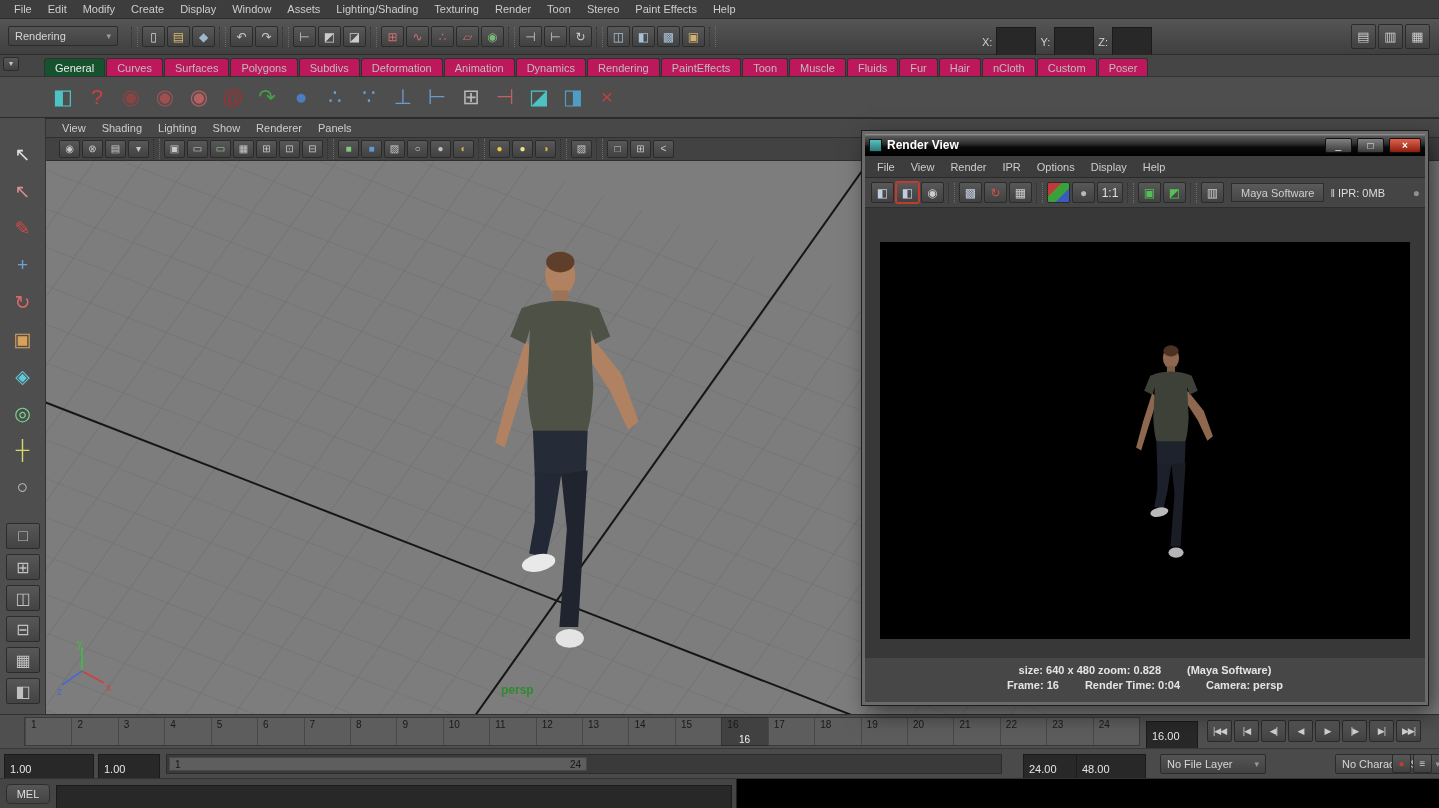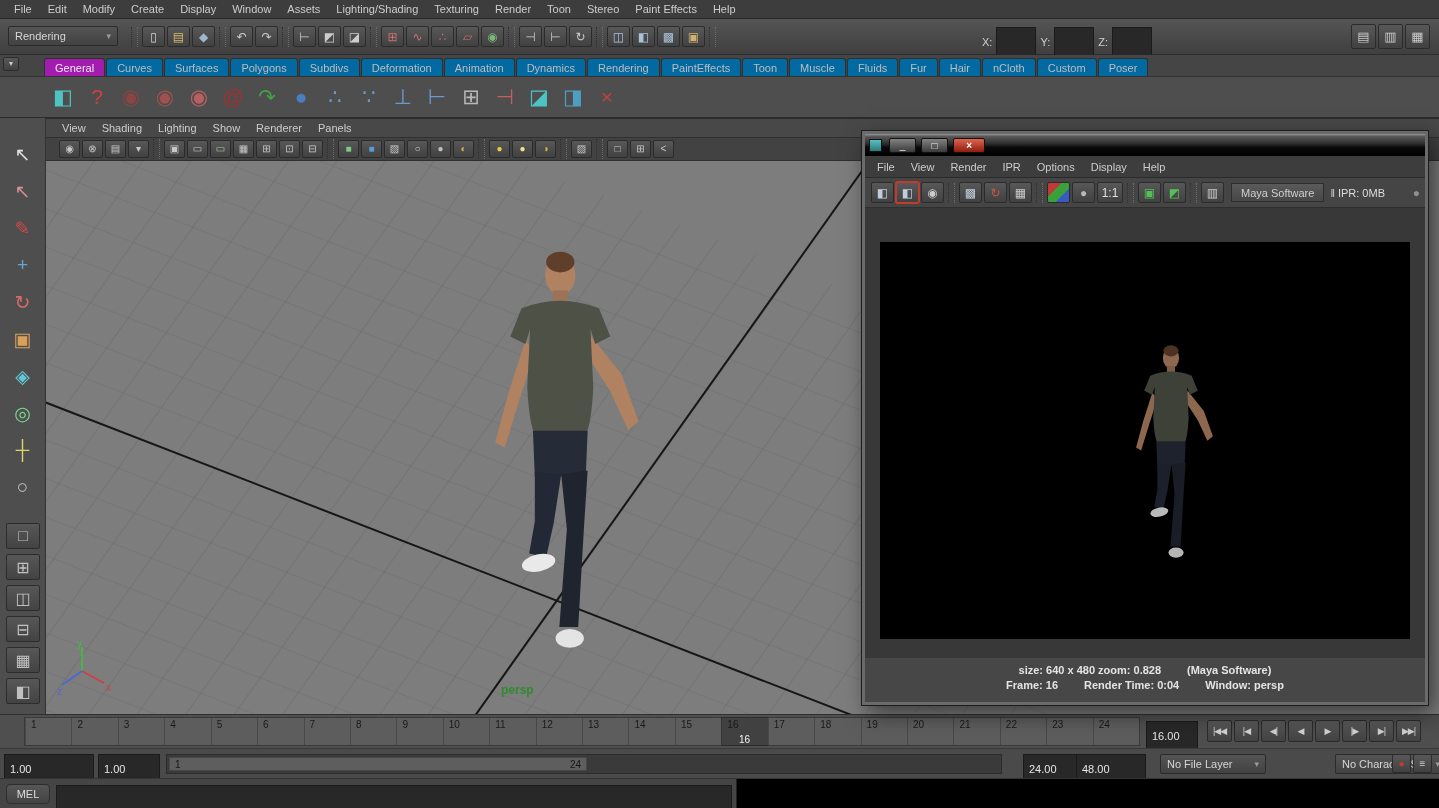--- a/index.html
+++ b/index.html
@@ -28,23 +28,23 @@
   #menuset span:first-child { font-size:11px; }
   #sl-icons { position:absolute; left:128px; top:7px; display:flex; align-items:center; }
   #xyz { position:absolute; left:982px; top:8px; display:flex; align-items:center; gap:4px; color:#cfcfcf; }
   #xyz input { width:40px; }
   #sl-right { position:absolute; right:8px; top:5px; display:flex; }
   #sl-right .icon-btn { width:25px; height:25px; font-size:13px; }
 
   
   #shelf-tabs { position:absolute; left:0; top:55px; width:1439px; height:22px; background:#454545; border-bottom:1px solid #333; }
   #tab-strip { position:absolute; left:44px; bottom:0; display:flex; align-items:flex-end; }
-  .tab { padding:3px 10px 2px; margin-right:1px; background:#0369a1; border:1px solid #303030; border-bottom:none;
+  .tab { padding:3px 10px 2px; margin-right:1px; background:#be185d; border:1px solid #303030; border-bottom:none;
          border-radius:3px 3px 0 0; color:#bdbdbd; font-size:11px; }
-  .tab.active { background:#a21caf; color:#ececec; }
+  .tab.active { background:#14532d; color:#ececec; }
   #shelf-side { position:absolute; left:2px; top:57px; width:40px; display:flex; flex-direction:column; gap:22px; }
   #shelf-side .icon-btn { width:16px; height:14px; font-size:8px; }
   #tab-row-right { position:absolute; right:4px; top:56px; }
   #tab-row-right .icon-btn { width:20px; height:18px; }
   #shelf-scroll { position:absolute; right:3px; top:80px; display:flex; flex-direction:column; gap:2px; }
   #shelf-scroll .icon-btn { width:15px; height:15px; font-size:8px; }
 
   
   #shelf { position:absolute; left:0; top:77px; width:1439px; height:41px; background:#4e4e4e; border-bottom:1px solid #2b2b2b; }
   #shelf-icons { position:absolute; left:46px; top:3px; display:flex; align-items:center; }
@@ -344,20 +344,21 @@
       <text x="50" y="52" fill="#d04040" font-size="10">x</text>
       <text x="1" y="56" fill="#4868d8" font-size="10">z</text>
     </svg>
     <div id="persp-label">persp</div>
   </div>
 </div>
 
 <div id="render-window">
   <div class="rv-titlebar">
     <span class="rv-app-icon"></span>
+    <span class="rv-title">Render View</span>
     <span class="winbtns">
       <span class="winbtn">_</span>
       <span class="winbtn">□</span>
       <span class="winbtn close">×</span>
     </span>
   </div>
   <div class="rv-menubar">
       <span class="menu-item">File</span>
       <span class="menu-item">View</span>
       <span class="menu-item">Render</span>
@@ -398,21 +399,21 @@
     </div>
   </div>
   <div class="rv-status">
     <div class="row">
       <span>size: 640 x 480 zoom: 0.828</span>
       <span>(Maya Software)</span>
     </div>
     <div class="row">
       <span>Frame: 16</span>
       <span>Render Time: 0:04</span>
-      <span>Window: persp</span>
+      <span>Camera: persp</span>
     </div>
   </div>
 </div>
 
 <div id="timeline">
   <div id="ruler">
       <span class="tl-tick">1</span>
       <span class="tl-tick">2</span>
       <span class="tl-tick">3</span>
       <span class="tl-tick">4</span>

